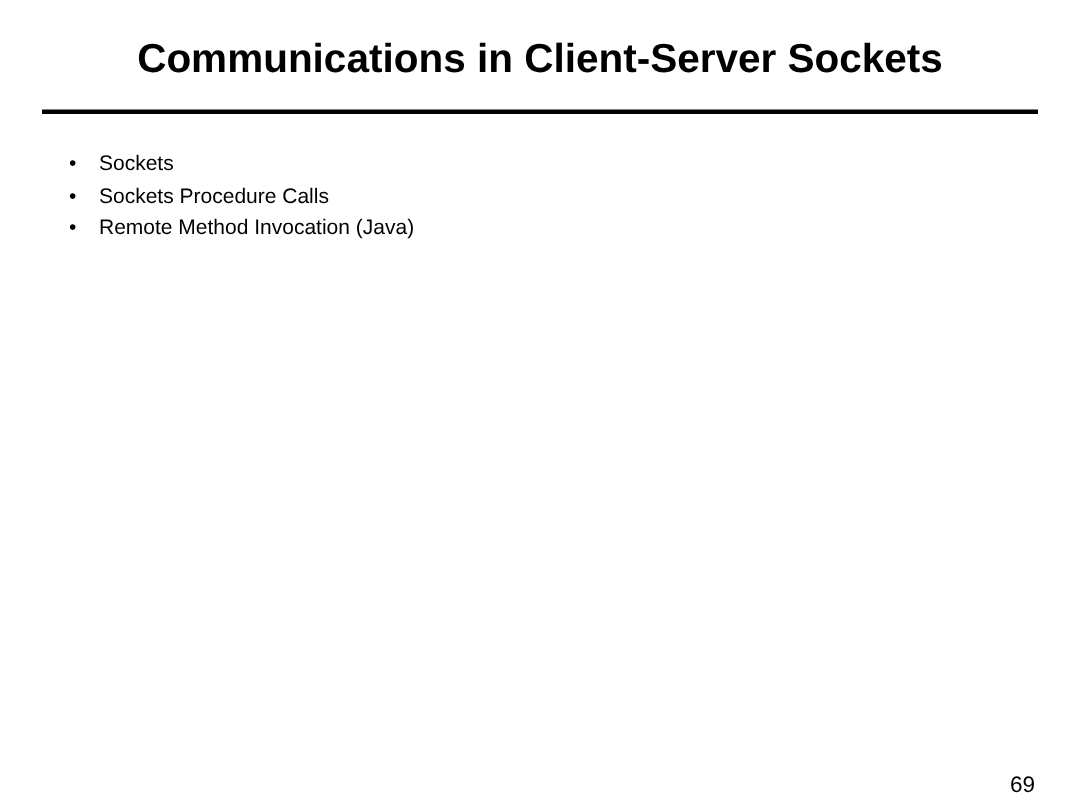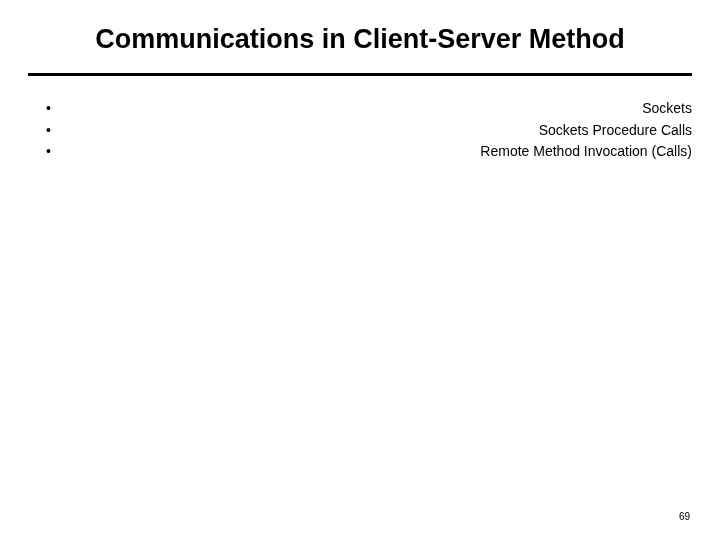--- a/index.html
+++ b/index.html
@@ -29,49 +29,48 @@
       padding-bottom: 18px;
     }
     .divider {
       border: none;
       border-top: 3px solid #000000;
       margin: 0 0 22px 0;
     }
     .bullets {
       list-style: none;
       padding-left: 18px;
-      text-align: right;
     }
     .bullets li {
       font-size: 14px;
       color: #000000;
       line-height: 1.55;
       position: relative;
       padding-left: 20px;
     }
     .bullets li::before {
       content: "•";
       position: absolute;
       left: 0;
       top: 0;
       font-size: 14px;
     }
     .page-number {
       position: absolute;
-      bottom: 18px;
+      bottom: 8px;
       right: 30px;
-      font-size: 10px;
+      font-size: 15px;
       color: #000000;
     }
   </style>
 </head>
 <body>
 
 <div class="slide">
-  <h1 class="title">Communications in Client-Server Method</h1>
+  <h1 class="title">Communications in Client-Server Sockets</h1>
   <hr class="divider">
   <ul class="bullets">
     <li>Sockets</li>
     <li>Sockets Procedure Calls</li>
-    <li>Remote Method Invocation (Calls)</li>
+    <li>Remote Method Invocation (Java)</li>
   </ul>
   <div class="page-number">69</div>
 </div>
 
 </body></html>

